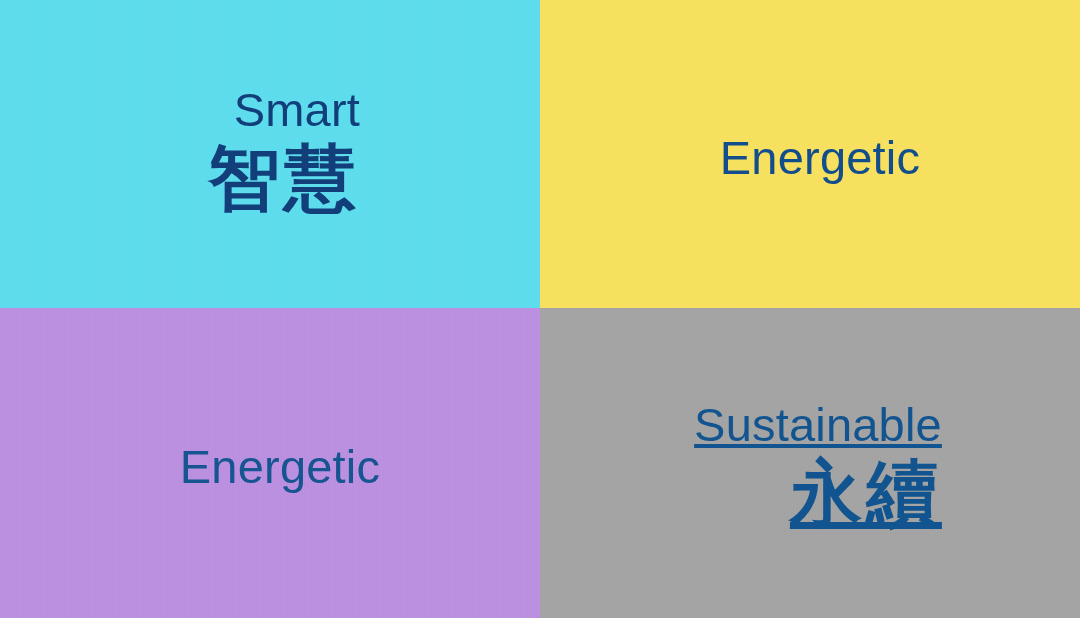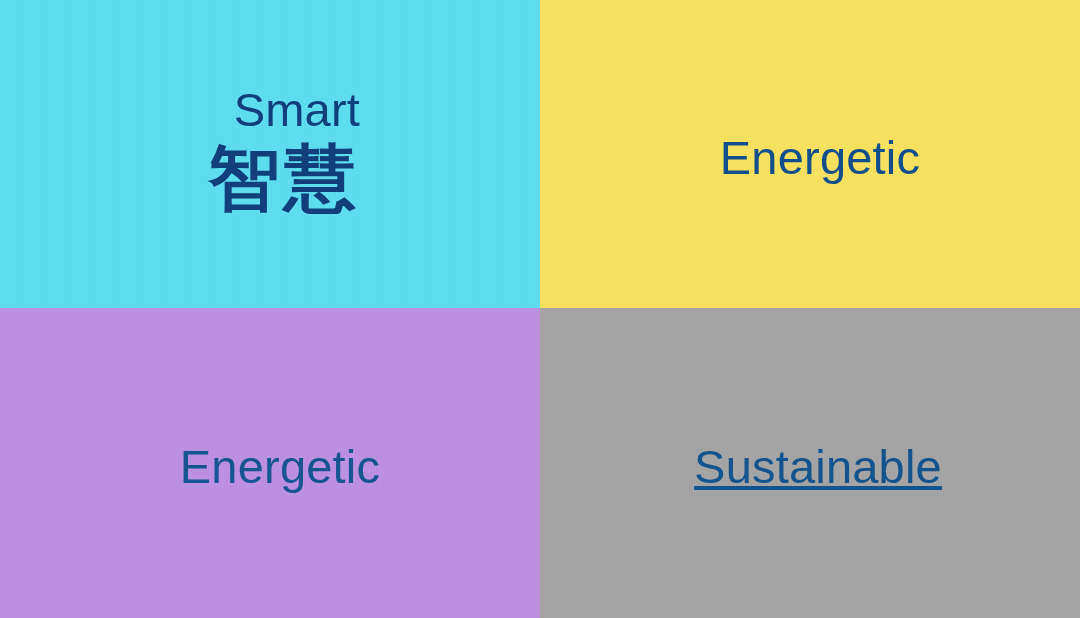--- a/index.html
+++ b/index.html
@@ -110,16 +110,17 @@
 
   <div class="quadrant" id="q-innovative" style="background-color: rgb(187, 143, 224); color: rgb(22, 85, 143);">
     <div class="text-block">
       <div class="label-en">Energetic</div>
     </div>
   </div>
 
   <div class="quadrant" id="q-sustainable" style="background-color: #a3a3a3; color: rgb(18, 84, 143); text-decoration: underline;">
     <div class="text-block">
       <div class="label-en">Sustainable</div>
+      <div class="label-cjk">永續</div>
     </div>
   </div>
 
 </div>
 
 </body></html>

